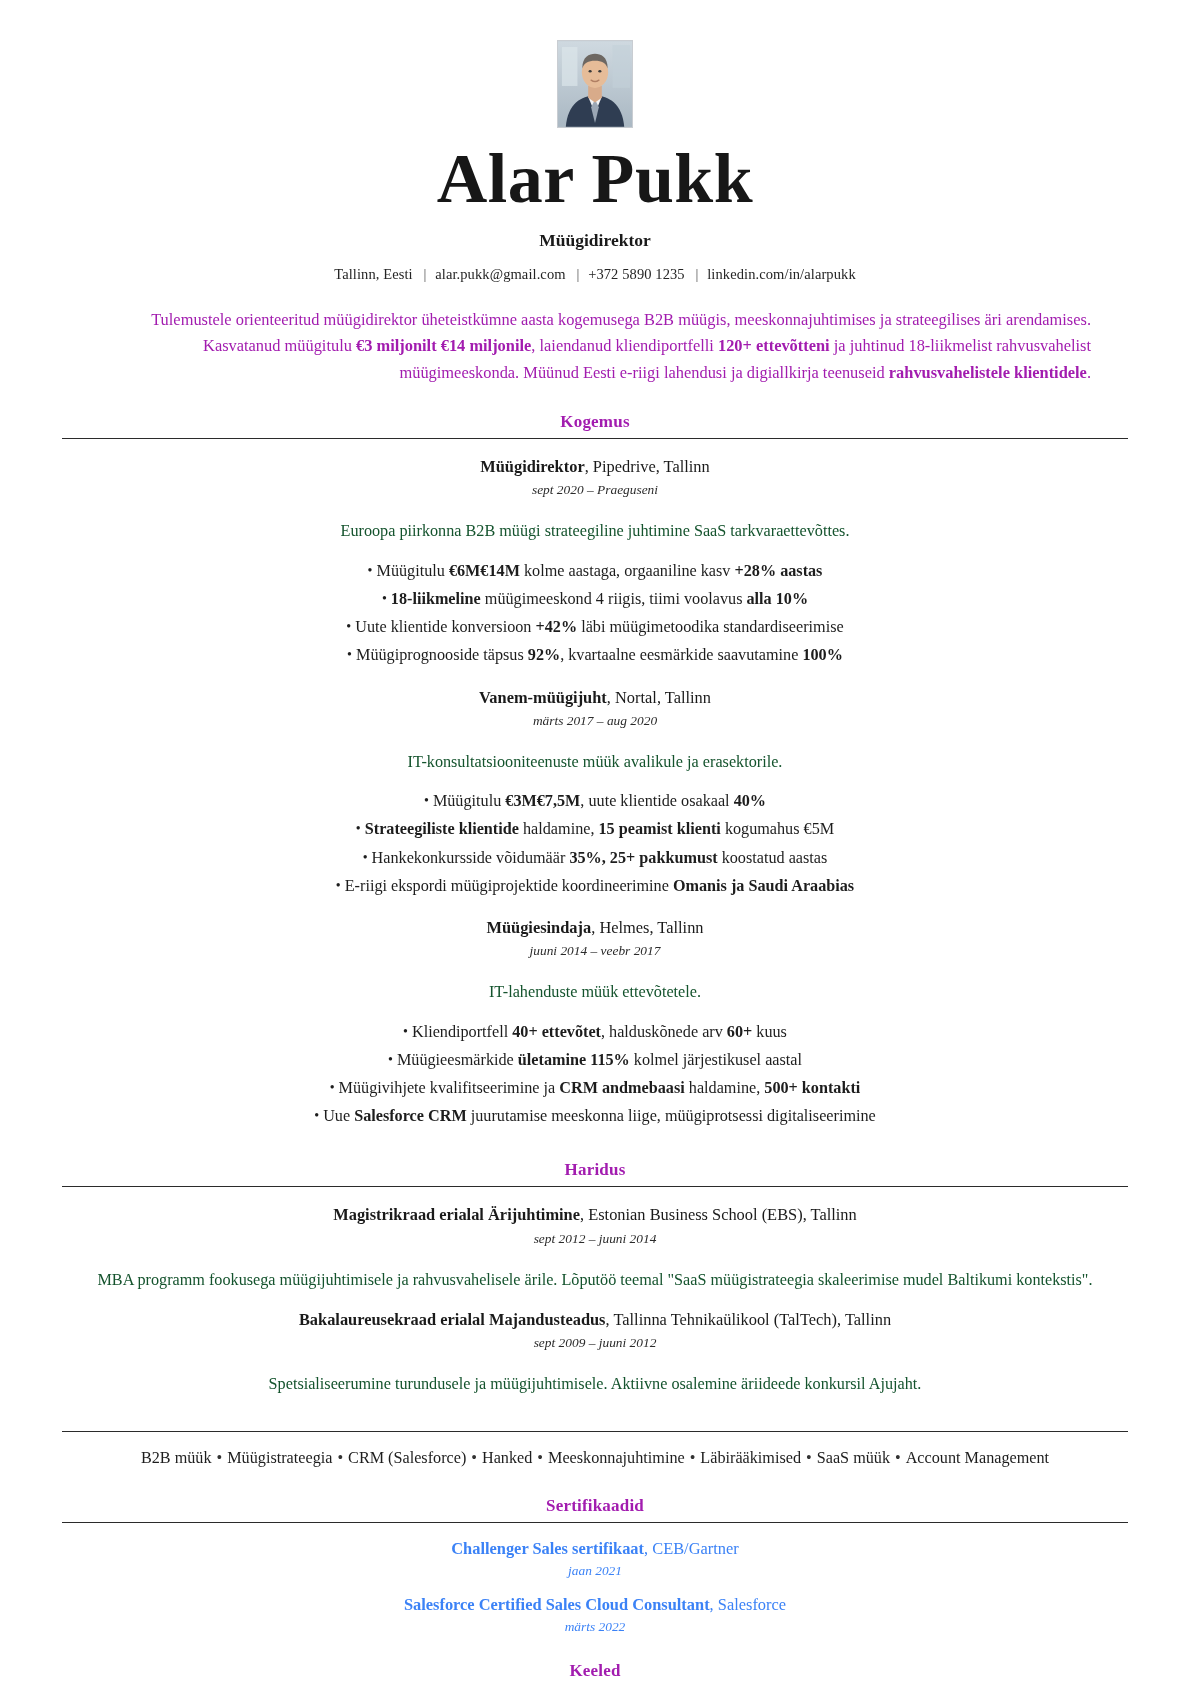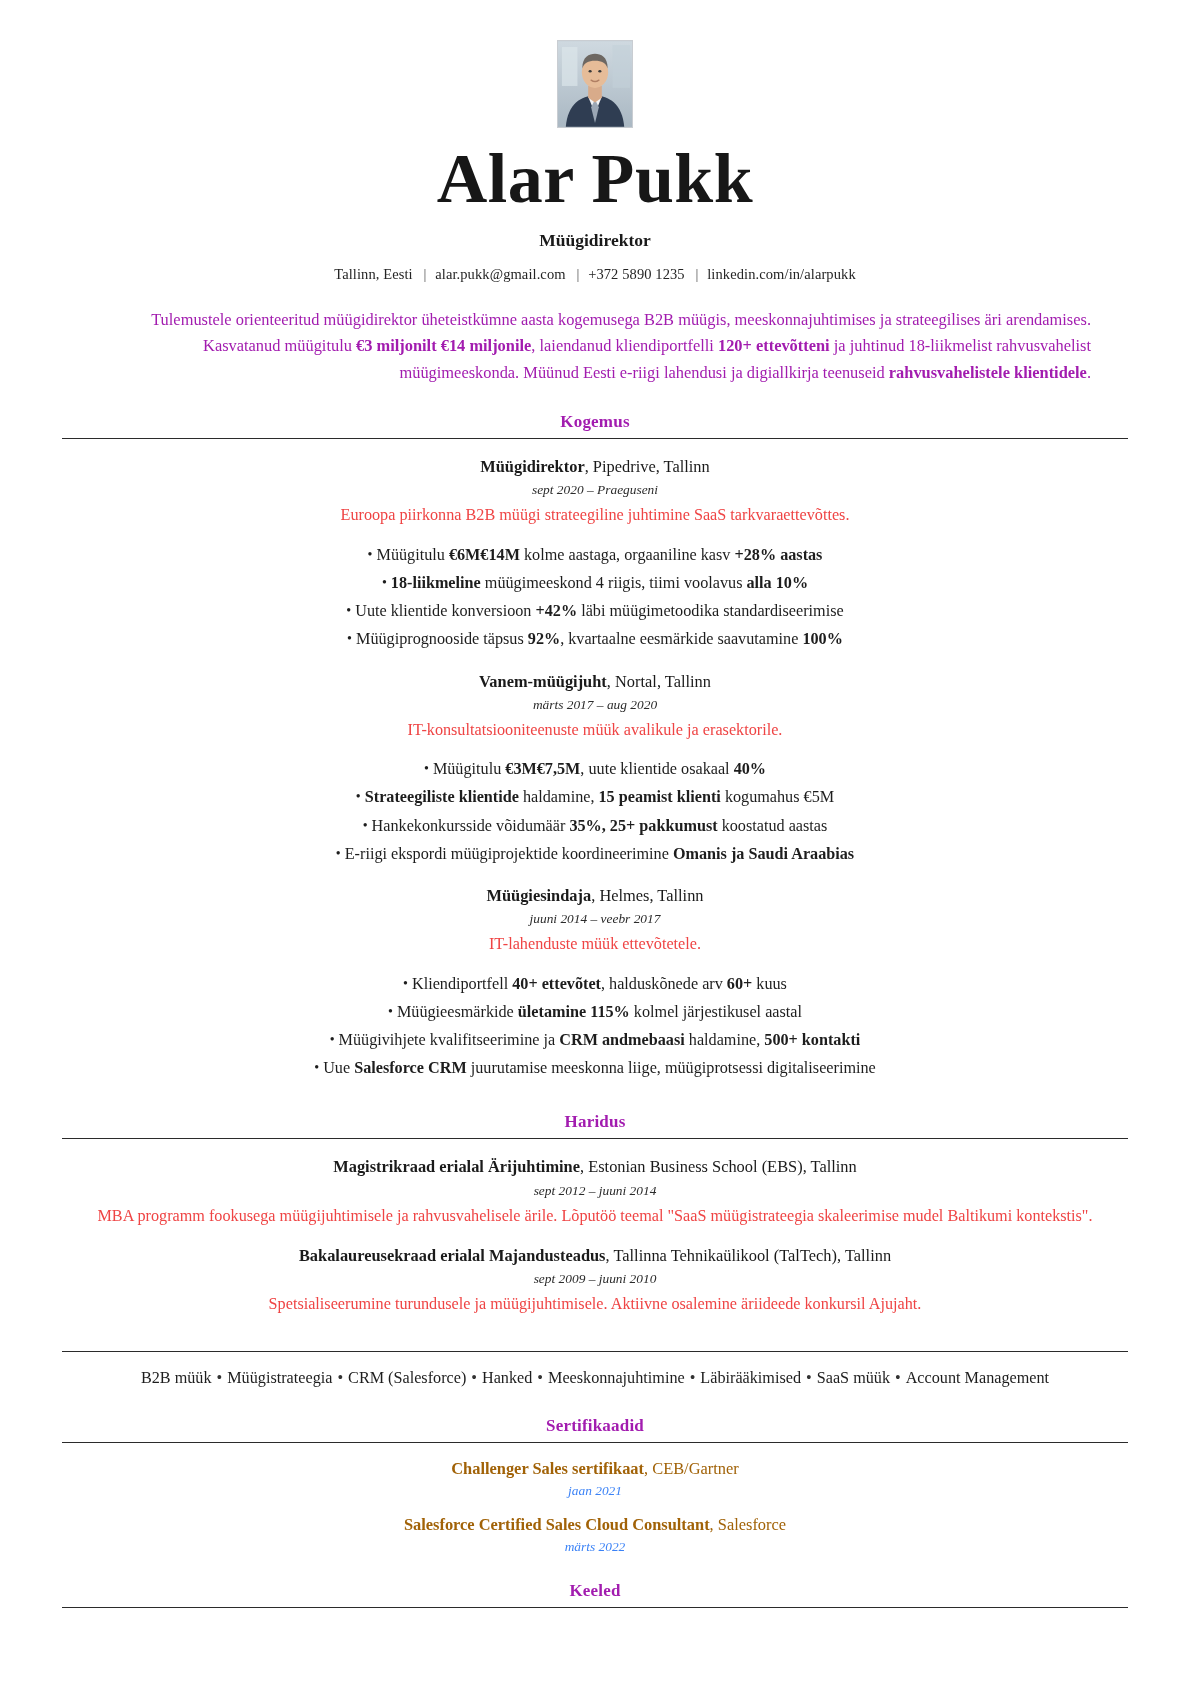--- a/index.html
+++ b/index.html
@@ -102,23 +102,23 @@
   .entry-head .role { font-weight: 700; }
   .entry-head .org { font-weight: 400; }
   .entry-dates {
     font-size: 13.4px;
     font-style: italic;
     margin-top: 4px;
     color: #2a2a2a;
   }
   .entry-desc {
     font-size: 16.2px;
-    margin-top: 6px;
+    margin-top: 22px;
     line-height: 1.45;
-    color: #ef4444;
+    color: #14532d;
   }
 
   .bullets {
     list-style: none;
     margin: 13px 0 0 0;
     padding: 0;
   }
   .bullets li {
     font-size: 16.2px;
     line-height: 1.74;
@@ -142,21 +142,21 @@
     color: #1d1d1d;
   }
   .skills-line .skill-sep {
     display: inline-block;
     padding: 0 5px;
     color: #333;
   }
 
   
   .cert { margin-top: 16px; text-align: center; }
-  .cert-head { font-size: 16.4px; color: #a16207; }
+  .cert-head { font-size: 16.4px; color: #3b82f6; }
   .cert-head .cert-name { font-weight: 700; }
   .cert-date {
     font-size: 13.4px;
     font-style: italic;
     margin-top: 4px;
     color: #3b82f6;
   }
 
   .section.tight { margin-top: 26px; }
   .section.education-sec { margin-top: 30px; }
@@ -265,21 +265,21 @@
     <div class="section-title">Haridus</div>
     <hr class="section-rule">
     <div id="education-list">
         <div class="entry">
           <div class="entry-head"><span class="role">Magistrikraad erialal Ärijuhtimine</span><span class="org">, Estonian Business School (EBS), Tallinn</span></div>
           <div class="entry-dates">sept 2012 – juuni 2014</div>
           <div class="entry-desc">MBA programm fookusega müügijuhtimisele ja rahvusvahelisele ärile. Lõputöö teemal "SaaS müügistrateegia skaleerimise mudel Baltikumi kontekstis".</div>
         </div>
         <div class="entry">
           <div class="entry-head"><span class="role">Bakalaureusekraad erialal Majandusteadus</span><span class="org">, Tallinna Tehnikaülikool (TalTech), Tallinn</span></div>
-          <div class="entry-dates">sept 2009 – juuni 2010</div>
+          <div class="entry-dates">sept 2009 – juuni 2012</div>
           <div class="entry-desc">Spetsialiseerumine turundusele ja müügijuhtimisele. Aktiivne osalemine äriideede konkursil Ajujaht.</div>
         </div>
       </div>
   </div>
 
   <div class="section skills-sec">
     <hr class="section-rule">
     <div class="skills-line" id="skills-list"><span>B2B müük</span><span class="skill-sep">•</span><span>Müügistrateegia</span><span class="skill-sep">•</span><span>CRM (Salesforce)</span><span class="skill-sep">•</span><span>Hanked</span><span class="skill-sep">•</span><span>Meeskonnajuhtimine</span><span class="skill-sep">•</span><span>Läbirääkimised</span><span class="skill-sep">•</span><span>SaaS müük</span><span class="skill-sep">•</span><span>Account Management</span></div>
   </div>
 

